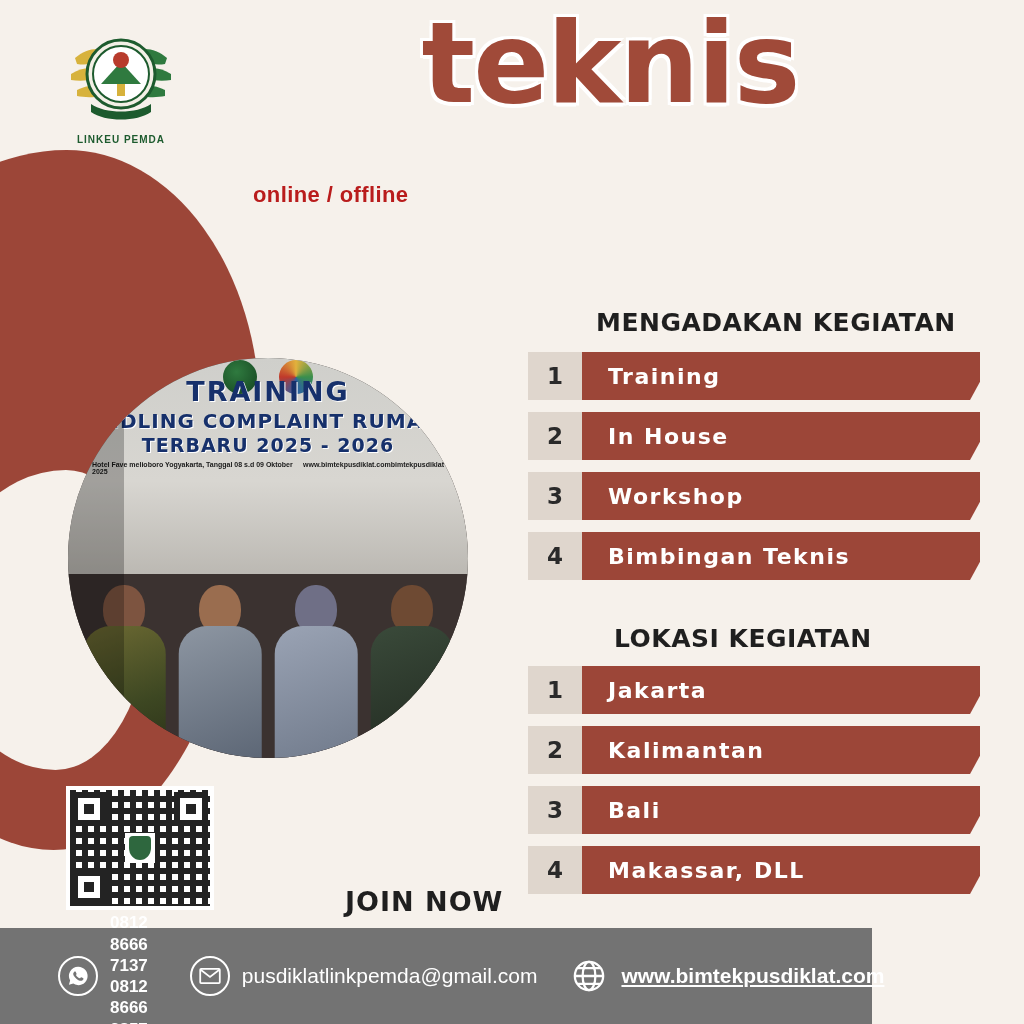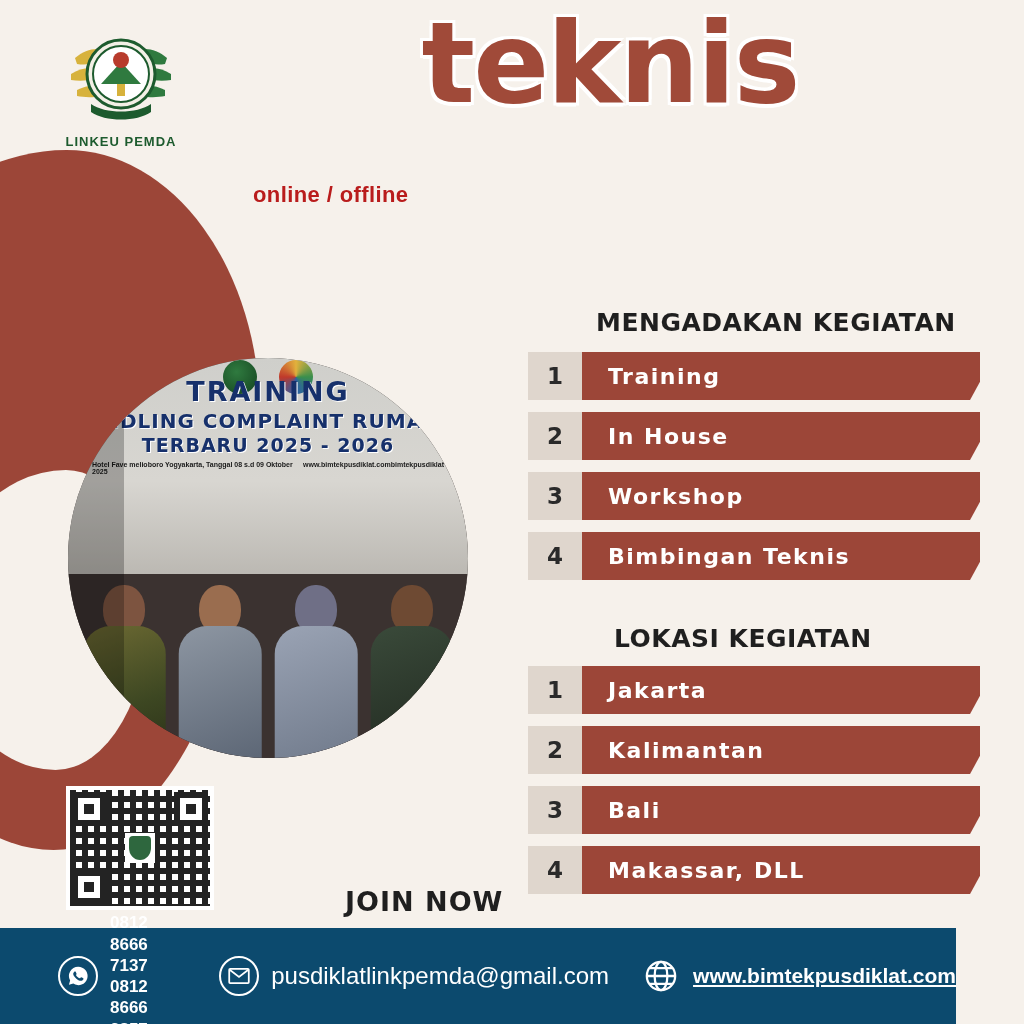--- a/index.html
+++ b/index.html
@@ -43,21 +43,21 @@
     text-align: center;
   }
   .logo-shield {
     position: relative;
     width: 128px; height: 104px;
     margin: 0 auto;
   }
   .logo-shield svg { display: block; }
   .logo-caption {
     margin-top: 2px;
-    font-size: 13px;
+    font-size: 10px;
     font-weight: bold;
     color: #1d5b2e;
     letter-spacing: 1px;
   }
 
   
   .headline {
     position: absolute;
     left: 215px; top: 18px;
     z-index: 4;
@@ -275,40 +275,40 @@
     font-size: 27px;
     color: #1f1f1f;
     letter-spacing: 1px;
     z-index: 5;
   }
 
   
   .footer {
     position: absolute;
     left: 0; bottom: 0;
-    width: 956px; height: 96px;
-    background: #0c4a6e;
+    width: 872px; height: 96px;
+    background: #737373;
     display: flex;
     align-items: center;
     z-index: 6;
     color: #ffffff;
   }
   .f-item { display: flex; align-items: center; gap: 12px; }
   .f-icon {
     width: 40px; height: 40px; border-radius: 50%;
     border: 2.5px solid #ffffff;
     display: flex; align-items: center; justify-content: center;
     font-size: 20px; color: #ffffff;
     flex: none;
   }
   .f-icon.plain { border: none; }
   .f-phone { margin-left: 58px; }
   .f-phone .lines { font-size: 17px; font-weight: bold; line-height: 1.25; }
   .f-mail { margin-left: 42px; }
-  .f-mail .txt { font-size: 24px; }
+  .f-mail .txt { font-size: 21px; }
   .f-web { margin-left: 32px; }
   .f-web .txt { font-size: 21px; font-weight: bold; text-decoration: underline; }
 </style>
 </head>
 <body>
 
 <div class="poster">
 
   <div class="blob"></div>
   <div class="blob2"></div>

